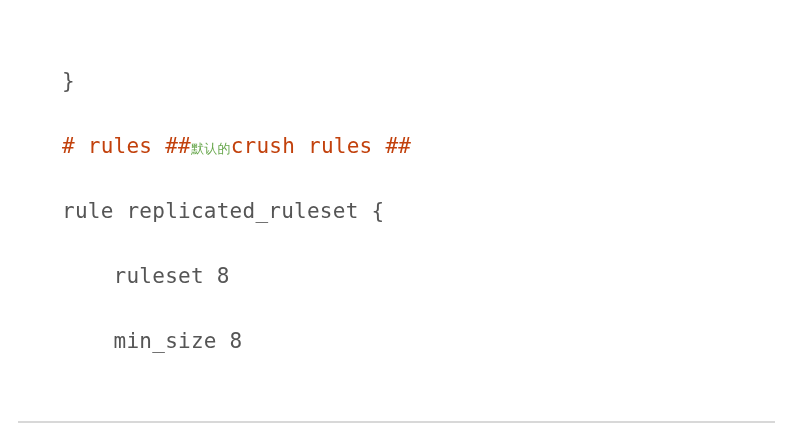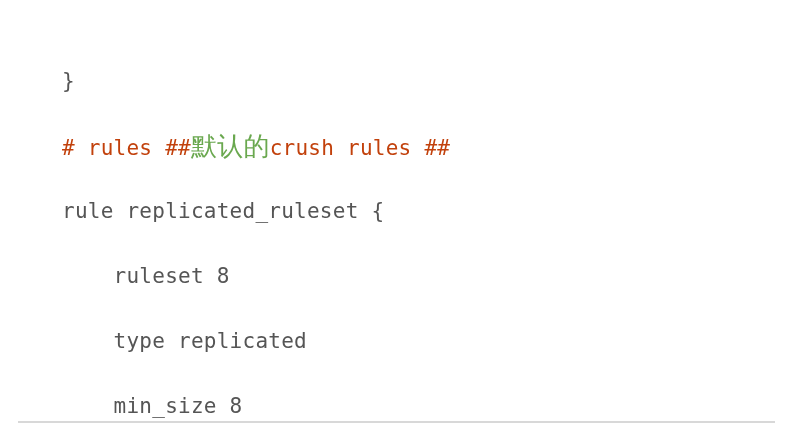--- a/index.html
+++ b/index.html
@@ -30,21 +30,21 @@
     display: block;
     white-space: pre;
     height: 32.5px;
   }
   .tok-comment {
     color: #c2410c;
   }
   .tok-cn {
     color: #6aa84f;
     font-family: "DejaVu Sans", "Liberation Sans", sans-serif;
-    font-size: 26px;
+    font-size: 13px;
   }
   .footer-rule {
     position: absolute;
     left: 18px;
     top: 421px;
     width: 757px;
     height: 2px;
     background: #d8d8d8;
     border: none;
   }
@@ -52,21 +52,20 @@
 </head>
 <body>
 
 <div class="page">
 
   <pre class="code-block"><code>
 <span class="code-line"><span>}</span></span>
 <span class="code-line"><span class="tok-comment"># rules ##</span><span class="tok-cn">默认的</span><span class="tok-comment">crush rules ##</span></span>
 <span class="code-line"><span>rule replicated_ruleset {</span></span>
 <span class="code-line">    <span>ruleset 8</span></span>
-<span class="code-line">    <span>type replicated</span></span>
 <span class="code-line">    <span>min_size 8</span></span>
 
 
 
 
 
 </code></pre>
 
   <div class="footer-rule"></div>
 

